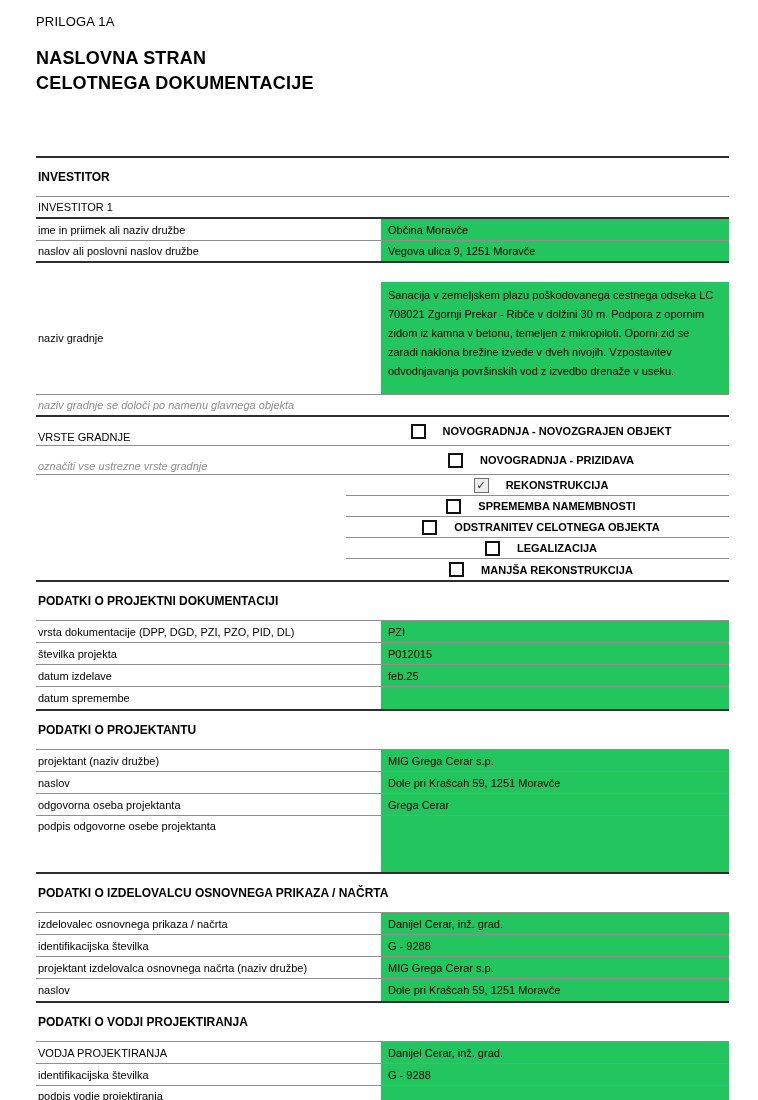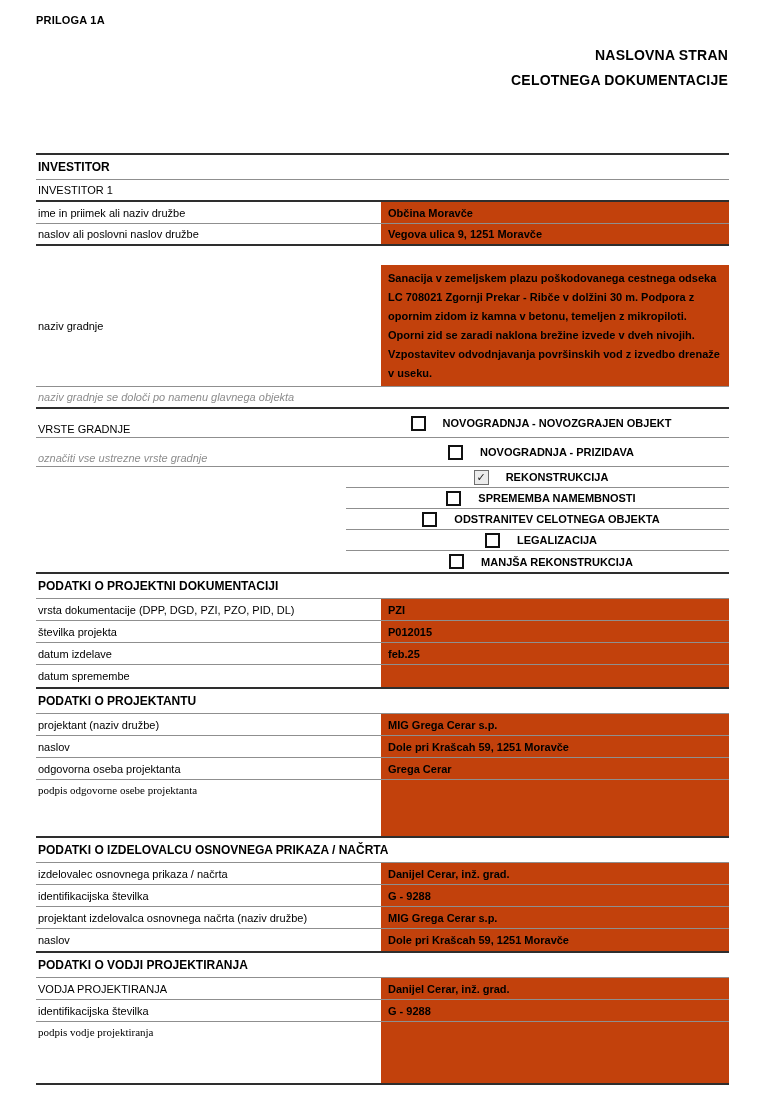--- a/index.html
+++ b/index.html
@@ -5,57 +5,57 @@
   * { margin:0; padding:0; box-sizing:border-box; }
   html,body { background:#ffffff; }
   body {
     width:758px; height:1100px; overflow:hidden;
     font-family:"Liberation Sans", sans-serif;
     color:#000;
   }
   .page { padding:14px 30px 0 36px; }
 
   
-  .doc-tag { font-size:11px; font-weight:bold; letter-spacing:.2px; }
-  .doc-title { margin-top:17px; font-size:14px; font-weight:bold; line-height:25px; letter-spacing:.2px;text-align:right; }
+  .doc-tag { font-size:13px; font-weight:normal; letter-spacing:.2px; }
+  .doc-title { margin-top:17px; font-size:18px; font-weight:bold; line-height:25px; letter-spacing:.2px; }
 
   
   .form { width:693px; margin-top:60px; }
   .gap { height:19px; }
 
   .hdr-row {
     display:flex; align-items:center; min-height:21px;
-    font-size:12px; font-weight:bold; padding:5px 2px;
+    font-size:12px; font-weight:bold; padding:12px 2px;
     border-top:2px solid #2e2e2e;
   }
   .row { display:flex; align-items:stretch; min-height:22px; font-size:11px; }
   .row .lbl {
     width:345px; display:flex; align-items:center;
     padding:3px 8px 3px 2px;
   }
   .row .val {
     flex:1; display:flex; align-items:center;
-    background:#c2410c; font-weight:bold; padding:3px 7px;
+    background:#22c55e; font-weight:normal; padding:3px 7px;
   }
   .row.plain .lbl { width:100%; }
   .row .lbl.top, .row .val.top { align-items:flex-start; }
 
   .b-thin  { border-bottom:1px solid #8f8f8f; }
   .b-thick { border-bottom:2px solid #2e2e2e; }
 
   .note { font-style:italic; color:#8c8c8c; }
 
   
   .row.tall { min-height:113px; }
   .row.tall .val { display:block; padding-top:4px; line-height:19px; }
 
   
   .row.sig1 { min-height:56px; }
   .row.sig2 { min-height:63px; }
-  .row.sig .lbl { align-items:flex-start; padding-top:4px;font-family:Liberation Serif, serif; }
+  .row.sig .lbl { align-items:flex-start; padding-top:4px; }
 
   
   .cbrow { display:flex; align-items:stretch; min-height:21px; font-size:11px; }
   .cbrow .cb-left { width:310px; display:flex; align-items:center; padding:14px 8px 2px 2px; }
   .cbrow .cb-right { flex:1; display:flex; align-items:center; padding-left:7px;justify-content:center; }
   .cbrow.part .cb-right { border-bottom:1px solid #8f8f8f; }
   .cb-label { font-weight:bold; margin-left:17px; }
 
   .cb {
     width:15px; height:15px; flex:0 0 15px;

